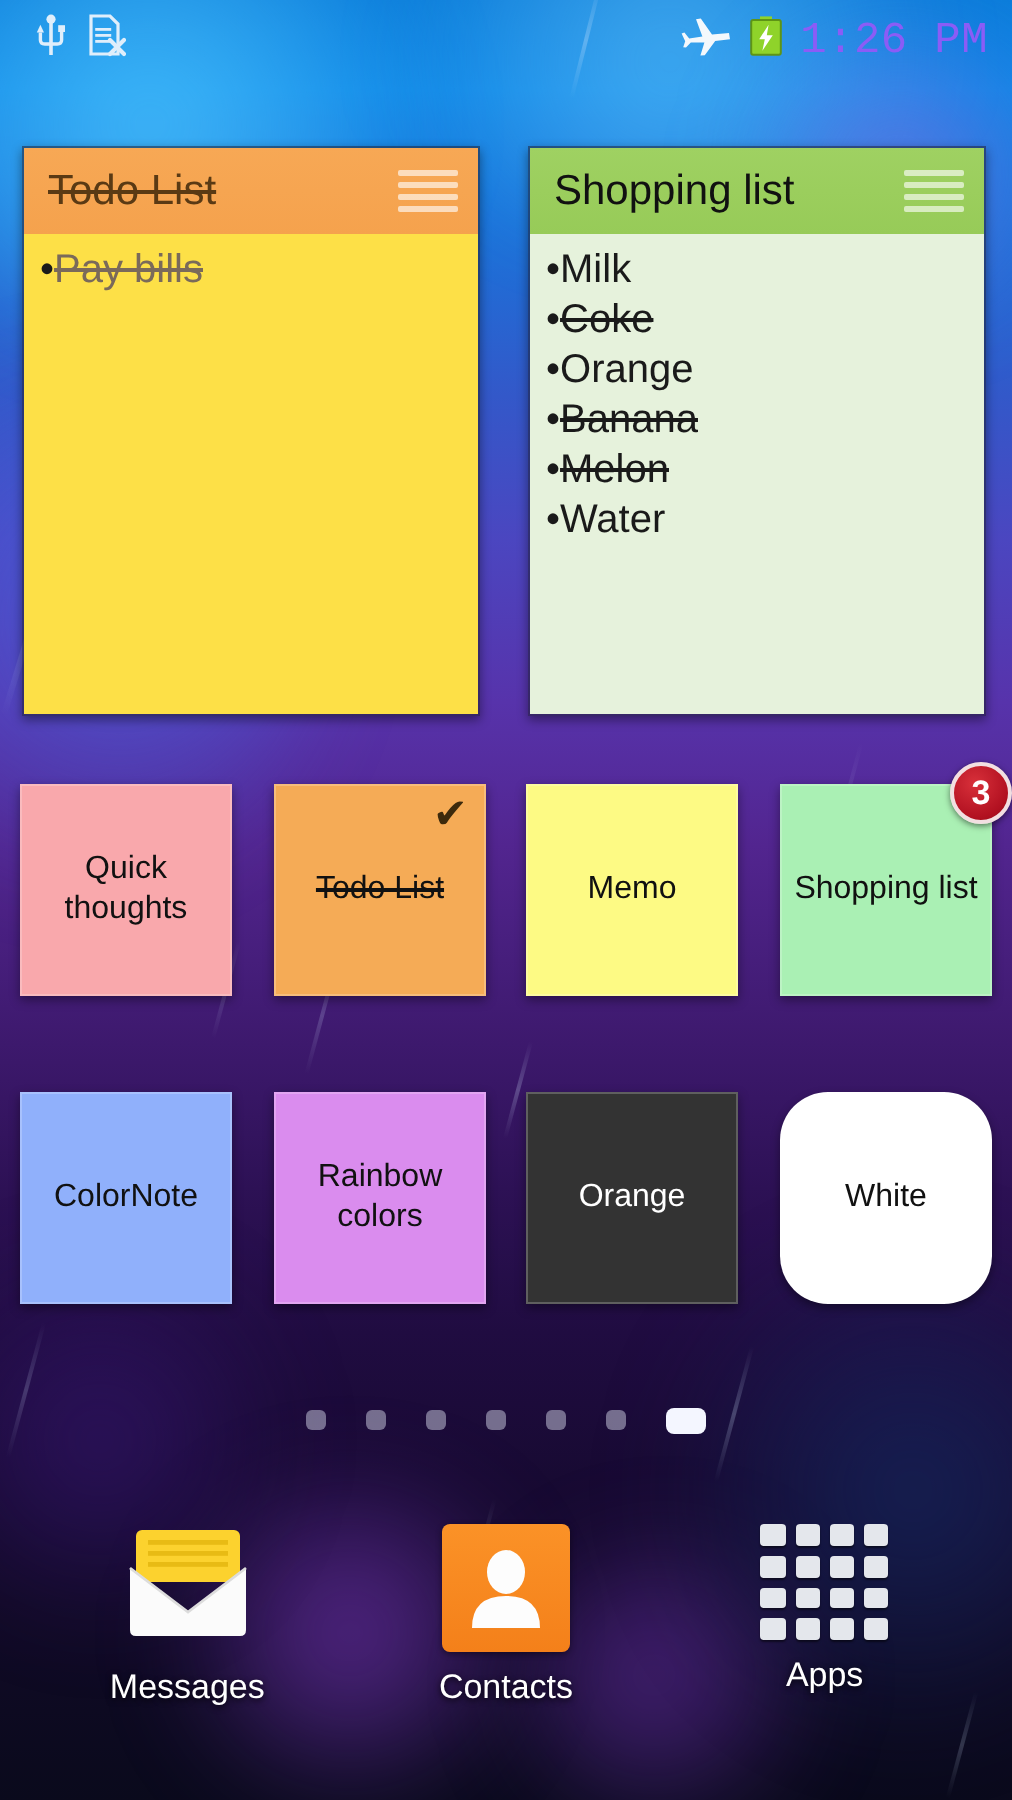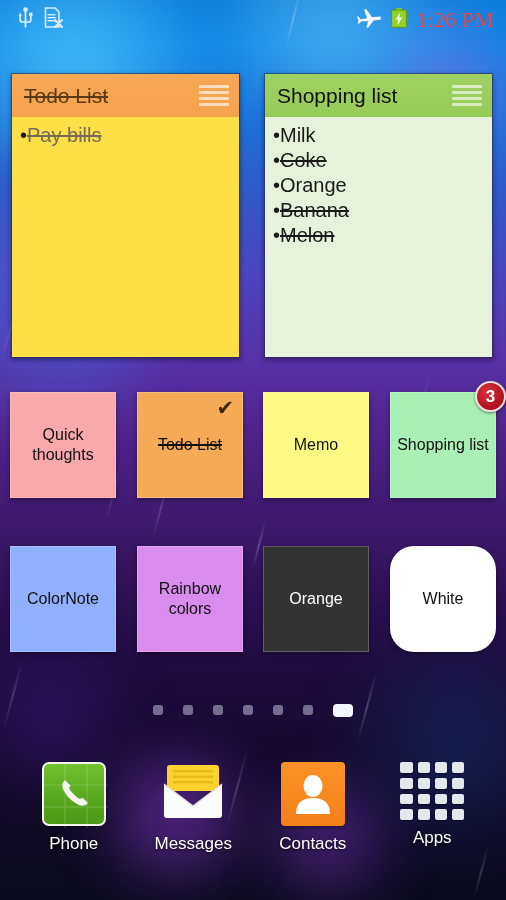--- a/index.html
+++ b/index.html
@@ -62,22 +62,22 @@
   
   #statusbar {
     position:absolute; left:0; top:0; width:506px; height:40px;
     display:flex; align-items:center;
     padding:0 12px 0 18px; z-index:40;
   }
   .sb-left { display:flex; align-items:center; gap:11px; }
   .sb-right { margin-left:auto; display:flex; align-items:center; gap:8px; }
   .sb-ico { display:block; }
   #clock {
-    color:#ef4444; font-size:22px; letter-spacing:.2px;
-    font-family:Liberation Serif, serif;
+    color:#8b5cf6; font-size:22px; letter-spacing:.2px;
+    font-family:Liberation Mono, monospace;
   }
 
   
   .widget {
     position:absolute;
     border:1px solid rgba(30,30,50,.55);
     box-shadow:0 2px 5px rgba(0,0,0,.42);
     overflow:hidden;
     display:flex; flex-direction:column;
   }
@@ -271,20 +271,21 @@
         <i></i>
         <i></i>
     </span>
   </div>
   <div class="w-body">
     <span class="w-line"><span class="bullet">•</span><span class="txt">Milk</span></span>
     <span class="w-line"><span class="bullet">•</span><span class="txt struck">Coke</span></span>
     <span class="w-line"><span class="bullet">•</span><span class="txt">Orange</span></span>
     <span class="w-line"><span class="bullet">•</span><span class="txt struck">Banana</span></span>
     <span class="w-line"><span class="bullet">•</span><span class="txt struck">Melon</span></span>
+    <span class="w-line"><span class="bullet">•</span><span class="txt">Water</span></span>
   </div>
 </div>
 
 <div class="tile" style="left:10px;top:392px;background:#f9a8ac;">
   <span class="tlabel">Quick thoughts</span>
 </div>
 
 <div class="tile" style="left:137px;top:392px;background:#f5ab56;">
   <span class="tile-check">✔</span>
   <span class="tlabel struck">Todo List</span>
@@ -320,31 +321,20 @@
   <span class="pdot"></span>
   <span class="pdot"></span>
   <span class="pdot"></span>
   <span class="pdot"></span>
   <span class="pdot"></span>
   <span class="pdot active"></span>
 </div>
 
 <div id="dock">
 
-  <div class="dock-item">
-    <span class="dock-icon ico-phone">
-      <svg width="40" height="40" viewBox="0 0 40 40">
-        <path d="M11 6 C8 9 7.5 12 9.5 16 C12.5 22 18 27.5 24 30.5 C28 32.5 31 32 34 29 L28.5 23.5 C27 25 25.5 25.2 24 24 C21.5 22 18 18.5 16 16 C14.8 14.5 15 13 16.5 11.5 Z" fill="#f4f7f1"></path>
-      </svg>
-      <svg width="64" height="64" viewBox="0 0 64 64" style="position:absolute;left:0;top:0;opacity:.18">
-        <path d="M21 0 V64 M43 0 V64 M0 21 H64 M0 43 H64" stroke="#ffffff" stroke-width="1.2" fill="none"></path>
-      </svg>
-    </span>
-    <span class="dock-label">Phone</span>
-  </div>
 
   <div class="dock-item">
     <span class="dock-icon">
       <svg width="64" height="60" viewBox="0 0 64 60">
         <rect x="6" y="3" width="52" height="26" rx="3" fill="#fcd22e"></rect>
         <rect x="12" y="8" width="40" height="2.4" fill="#e8bb14"></rect>
         <rect x="12" y="13.5" width="40" height="2.4" fill="#e8bb14"></rect>
         <rect x="12" y="19" width="40" height="2.4" fill="#e8bb14"></rect>
         <path d="M3 22 L32 44 L61 22 L61 53 Q61 56 58 56 L6 56 Q3 56 3 53 Z" fill="#fbfbfb"></path>
         <path d="M3 22 L32 44 L61 22" fill="none" stroke="#dcdcdc" stroke-width="1.4"></path>

